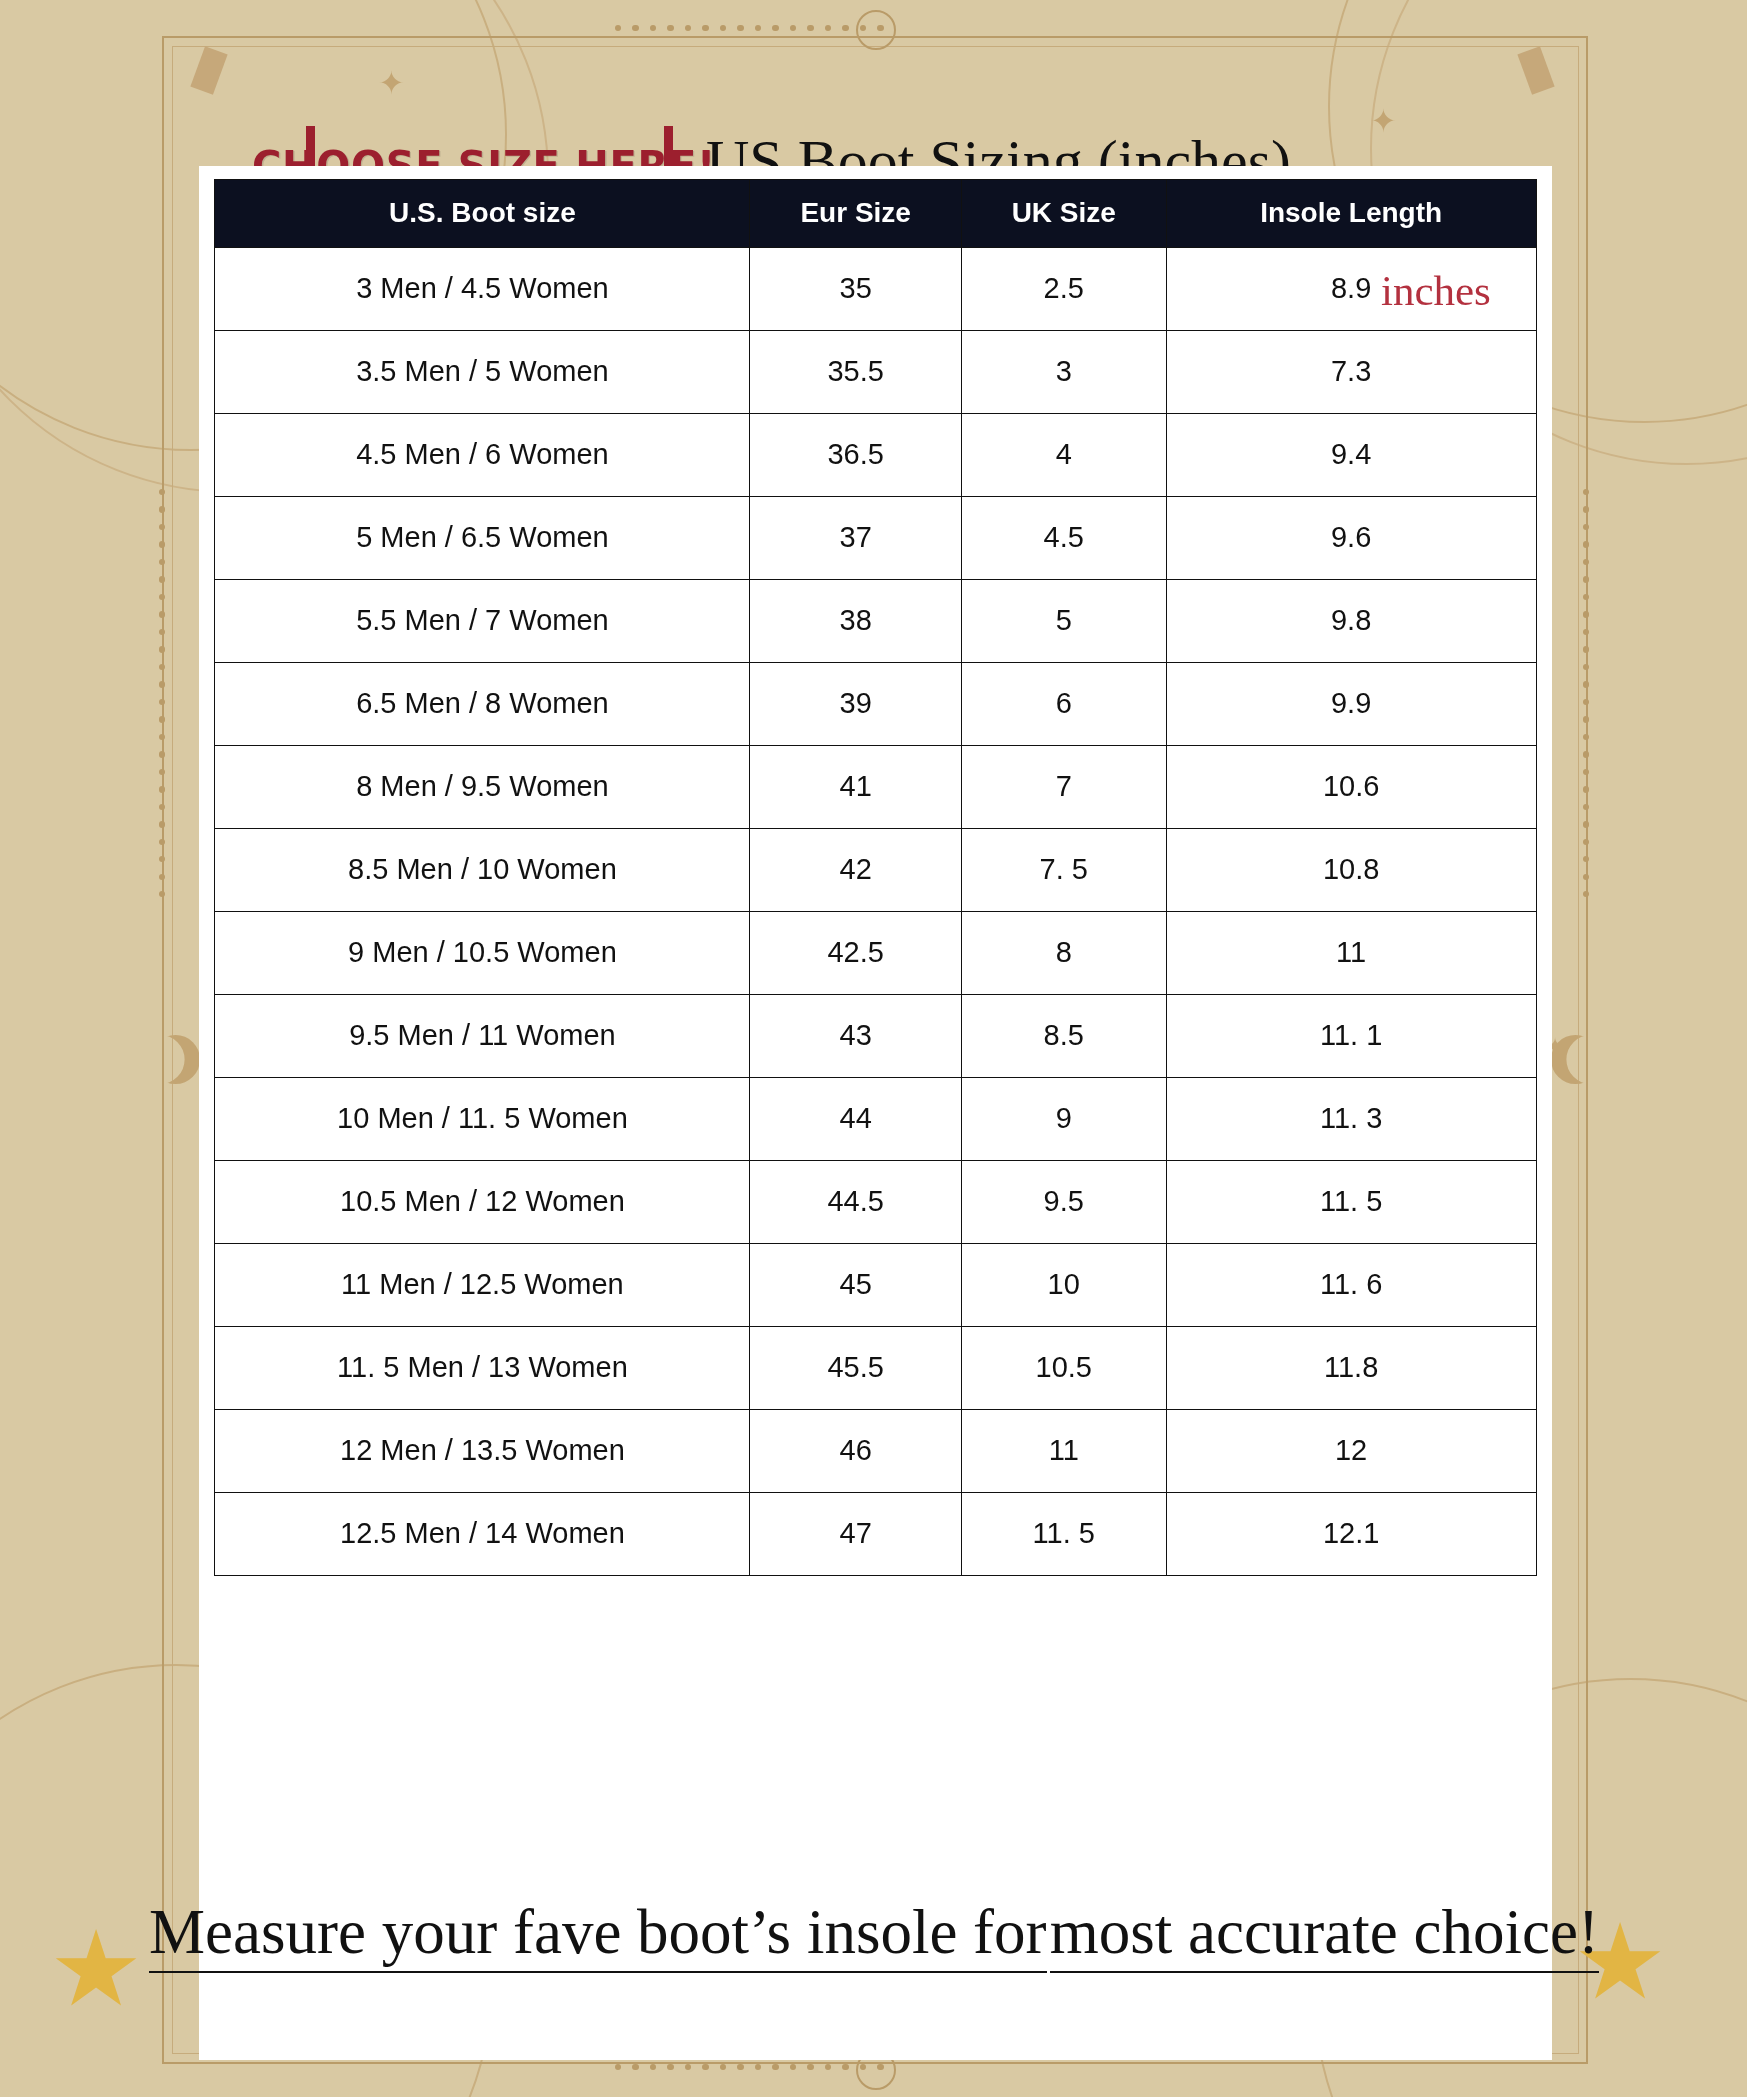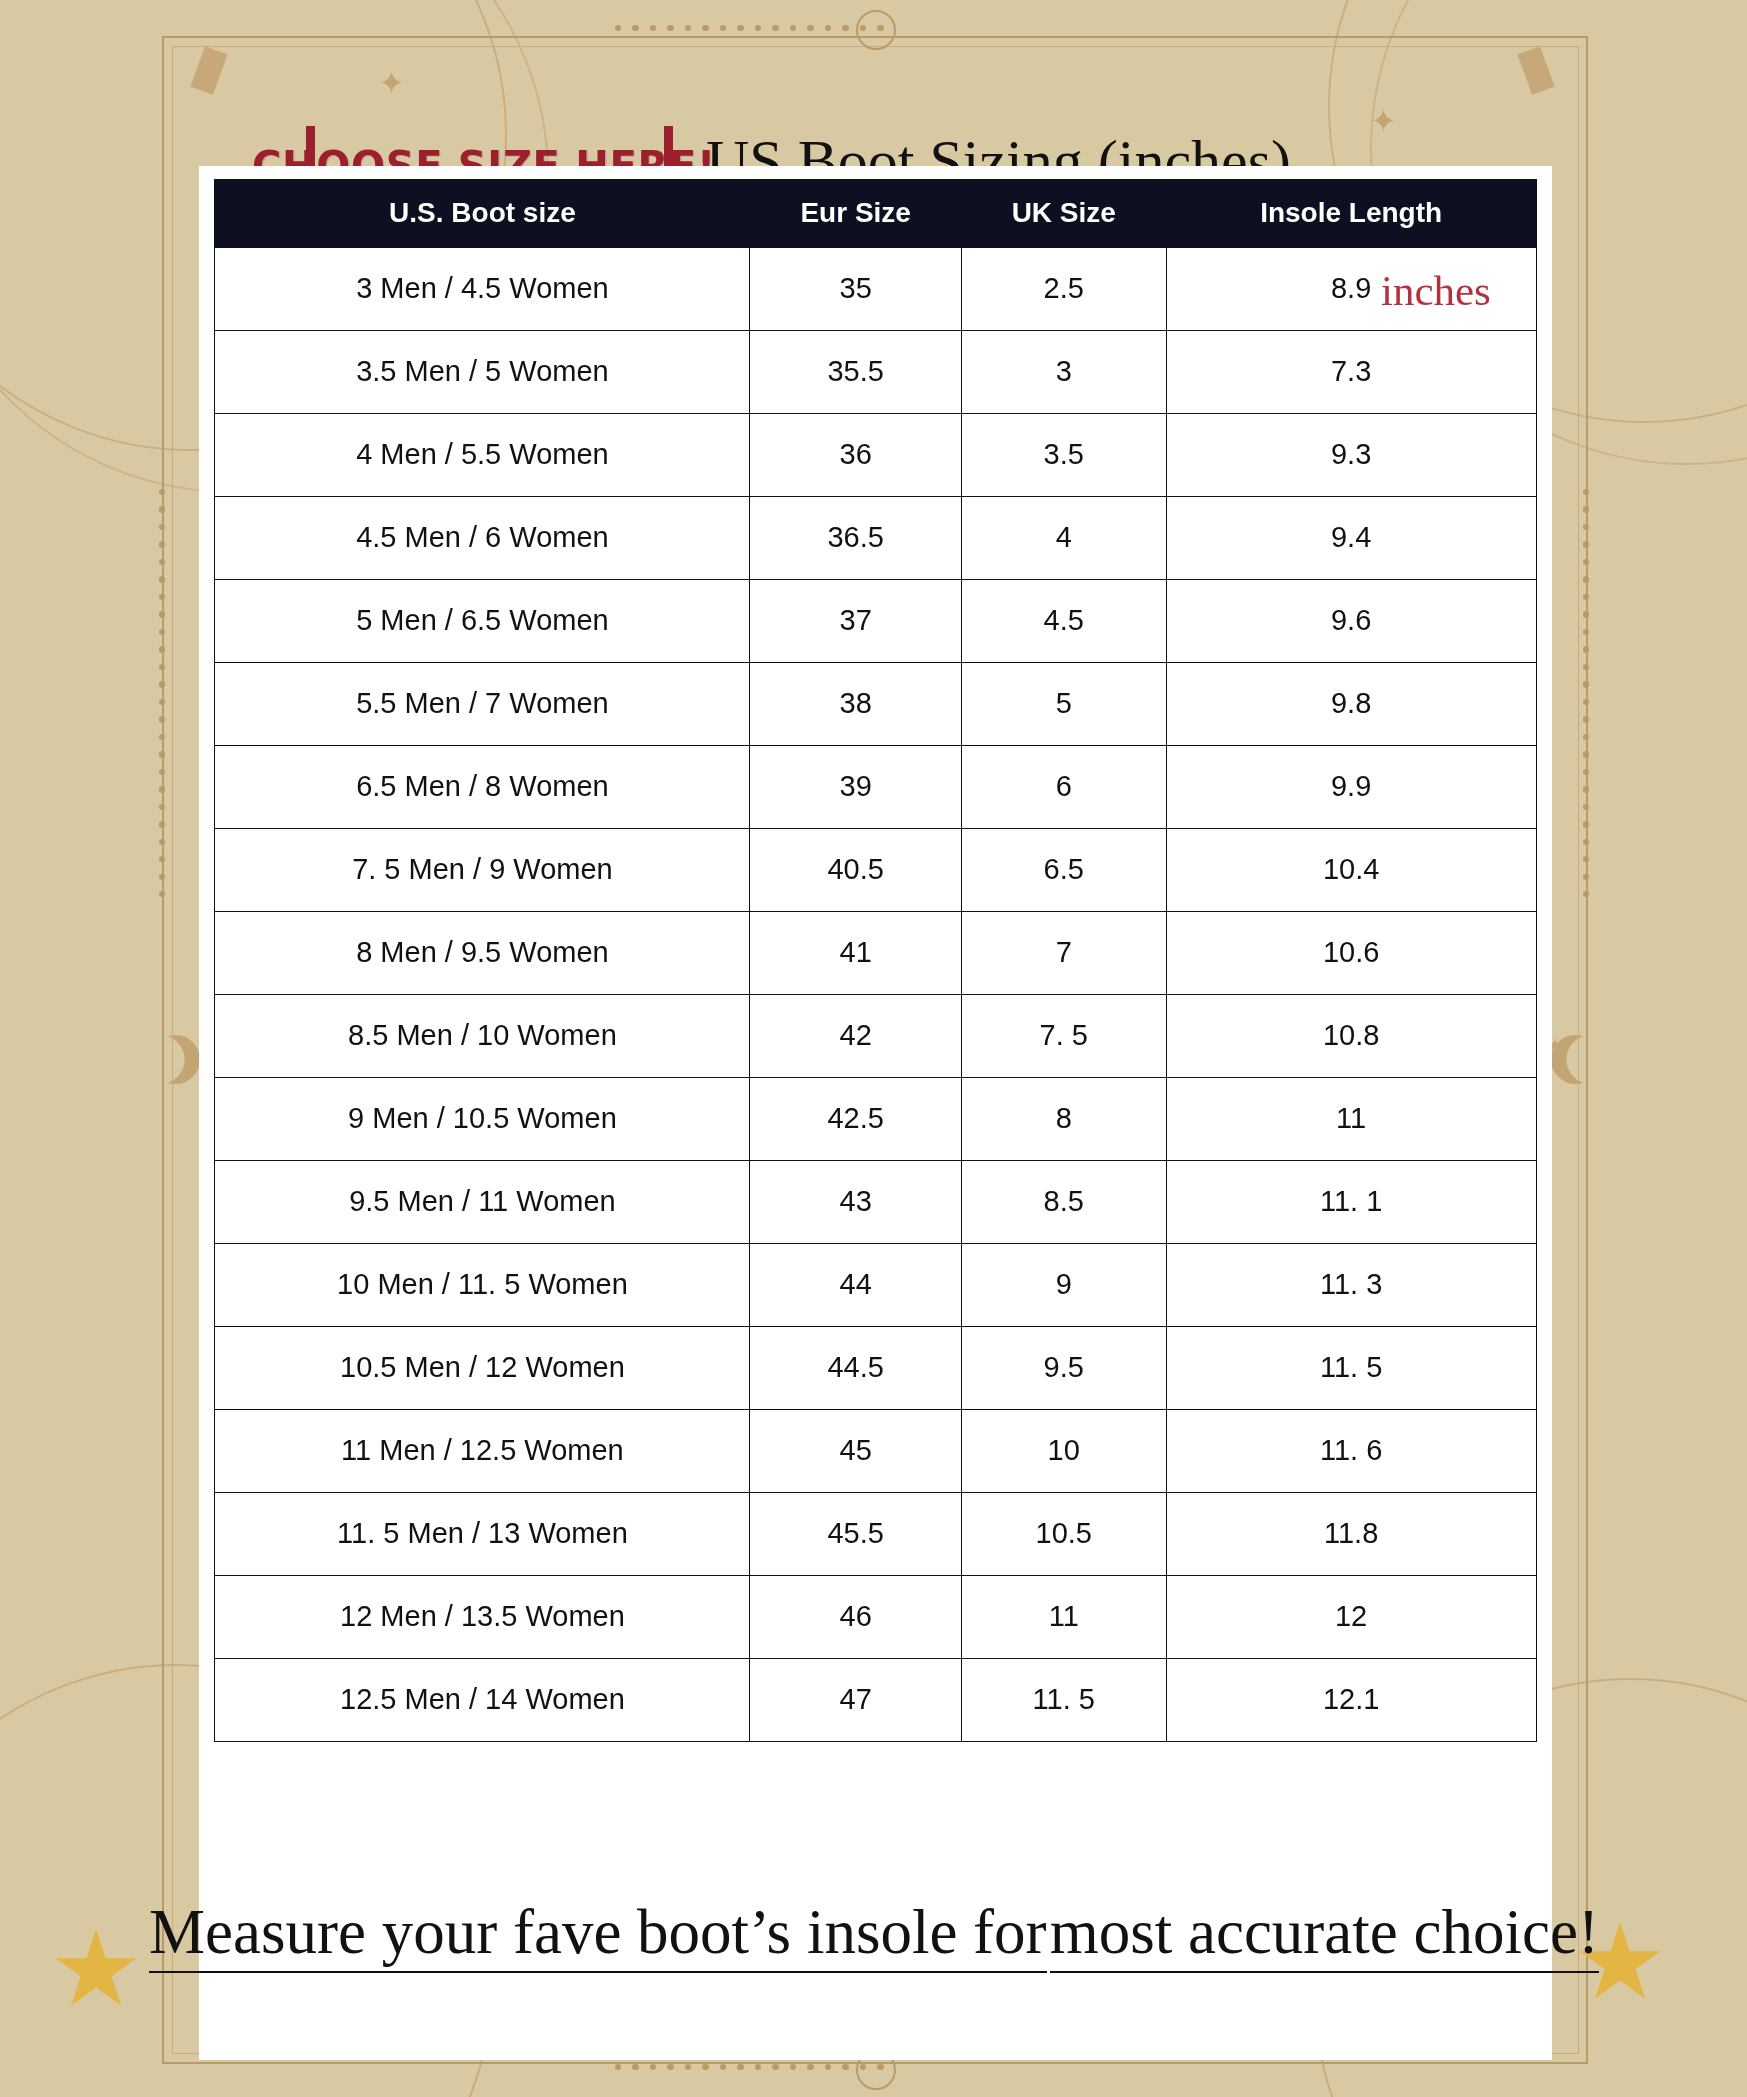--- a/index.html
+++ b/index.html
@@ -437,26 +437,20 @@
           <td>2.5</td>
           <td>8.9</td>
         </tr>
         <tr>
           <td>3.5 Men / 5 Women</td>
           <td>35.5</td>
           <td>3</td>
           <td>7.3</td>
         </tr>
         <tr>
-          <td>4 Men / 5.5 Women</td>
-          <td>36</td>
-          <td>3.5</td>
-          <td>9.3</td>
-        </tr>
-        <tr>
           <td>4.5 Men / 6 Women</td>
           <td>36.5</td>
           <td>4</td>
           <td>9.4</td>
         </tr>
         <tr>
           <td>5 Men / 6.5 Women</td>
           <td>37</td>
           <td>4.5</td>
           <td>9.6</td>
@@ -467,26 +461,20 @@
           <td>5</td>
           <td>9.8</td>
         </tr>
         <tr>
           <td>6.5 Men / 8 Women</td>
           <td>39</td>
           <td>6</td>
           <td>9.9</td>
         </tr>
         <tr>
-          <td>7. 5 Men / 9 Women</td>
-          <td>40.5</td>
-          <td>6.5</td>
-          <td>10.4</td>
-        </tr>
-        <tr>
           <td>8 Men / 9.5 Women</td>
           <td>41</td>
           <td>7</td>
           <td>10.6</td>
         </tr>
         <tr>
           <td>8.5 Men / 10 Women</td>
           <td>42</td>
           <td>7. 5</td>
           <td>10.8</td>

